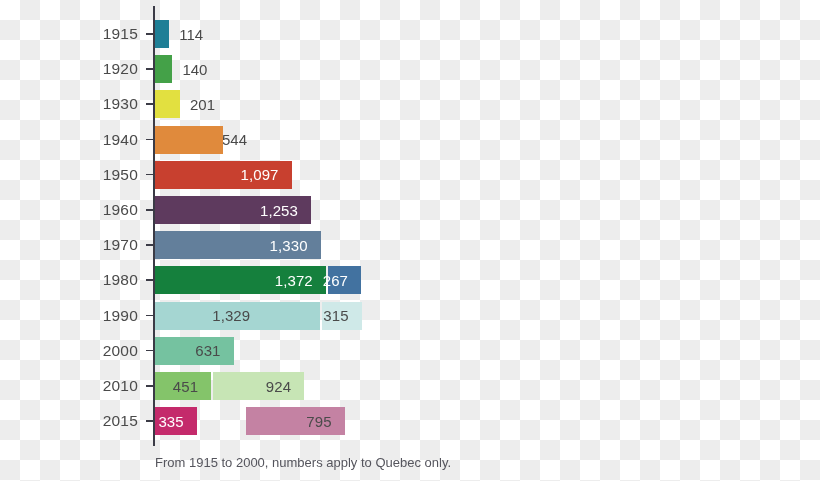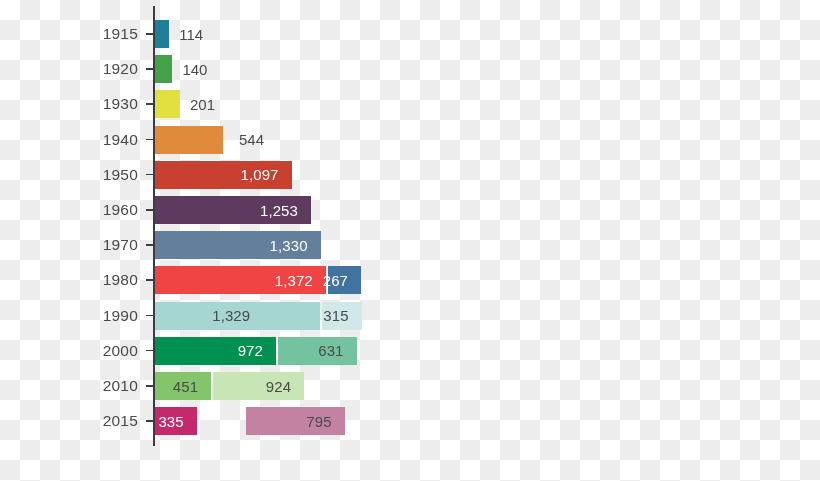--- a/index.html
+++ b/index.html
@@ -149,21 +149,21 @@
           <div class="tick"></div>
           <div class="ylabel">1930</div>
           <div class="val-outside" style="left: 190.024px;">201</div>
           <div class="bars">
             <div class="seg" style="width: 25.0245px; background: rgb(226, 224, 64);"></div>
           </div>
         </div>
         <div class="row" style="top: 125.6px;">
           <div class="tick"></div>
           <div class="ylabel">1940</div>
-          <div class="val-outside" style="left: 239px;">544</div>
+          <div class="val-outside" style="left: 222px;">544</div>
           <div class="bars">
             <div class="seg" style="width: 67.728px; background: rgb(224, 138, 60);"></div>
           </div>
         </div>
         <div class="row" style="top: 160.8px;">
           <div class="tick"></div>
           <div class="ylabel">1950</div>
           <div class="bars">
             <div class="seg" style="width: 136.577px; background: rgb(200, 64, 47);">
               <span class="val" style="color: rgb(255, 255, 255);">1,097</span>
@@ -185,21 +185,21 @@
           <div class="bars">
             <div class="seg" style="width: 165.585px; background: rgb(99, 127, 155); justify-content: flex-end;">
               <span class="val" style="color: rgb(255, 255, 255);">1,330</span>
             </div>
           </div>
         </div>
         <div class="row" style="top: 266.4px;">
           <div class="tick"></div>
           <div class="ylabel">1980</div>
           <div class="bars">
-            <div class="seg" style="width: 170.814px; background: #ef4444;">
+            <div class="seg" style="width: 170.814px; background: #15803d;">
               <span class="val" style="color: rgb(255, 255, 255);">1,372</span>
             </div>
             <div class="seg" style="width: 33.2415px; background: rgb(66, 114, 160);">
               <span class="val" style="color: rgb(255, 255, 255);">267</span>
             </div>
           </div>
         </div>
         <div class="row" style="top: 301.6px;">
           <div class="tick"></div>
           <div class="ylabel">1990</div>
@@ -209,23 +209,20 @@
             </div>
             <div class="seg" style="width: 39.2175px; background: rgb(207, 233, 232);">
               <span class="val" style="color: rgb(74, 74, 74);">315</span>
             </div>
           </div>
         </div>
         <div class="row" style="top: 336.8px;">
           <div class="tick"></div>
           <div class="ylabel">2000</div>
           <div class="bars">
-            <div class="seg" style="width: 121.014px; background: rgb(0, 145, 80);">
-              <span class="val" style="color: rgb(255, 255, 255);">972</span>
-            </div>
             <div class="seg" style="width: 78.5595px; background: rgb(117, 194, 160);">
               <span class="val" style="color: rgb(74, 74, 74);">631</span>
             </div>
           </div>
         </div>
         <div class="row" style="top: 372px;">
           <div class="tick"></div>
           <div class="ylabel">2010</div>
           <div class="bars">
             <div class="seg" style="width: 56.1495px; background: rgb(132, 196, 106);">
@@ -244,13 +241,14 @@
               <span class="val" style="color: rgb(255, 255, 255);">335</span>
             </div>
             <div class="seg" style="width: 98.9775px; background: rgb(196, 130, 163); margin-left: 47px;">
               <span class="val" style="color: rgb(74, 74, 74);">795</span>
             </div>
           </div>
         </div>
       </div>
   </div>
 
+  <div class="footnote">From 1915 to 2000, numbers apply to Quebec only.</div>
 </div>
 
 </body></html>

